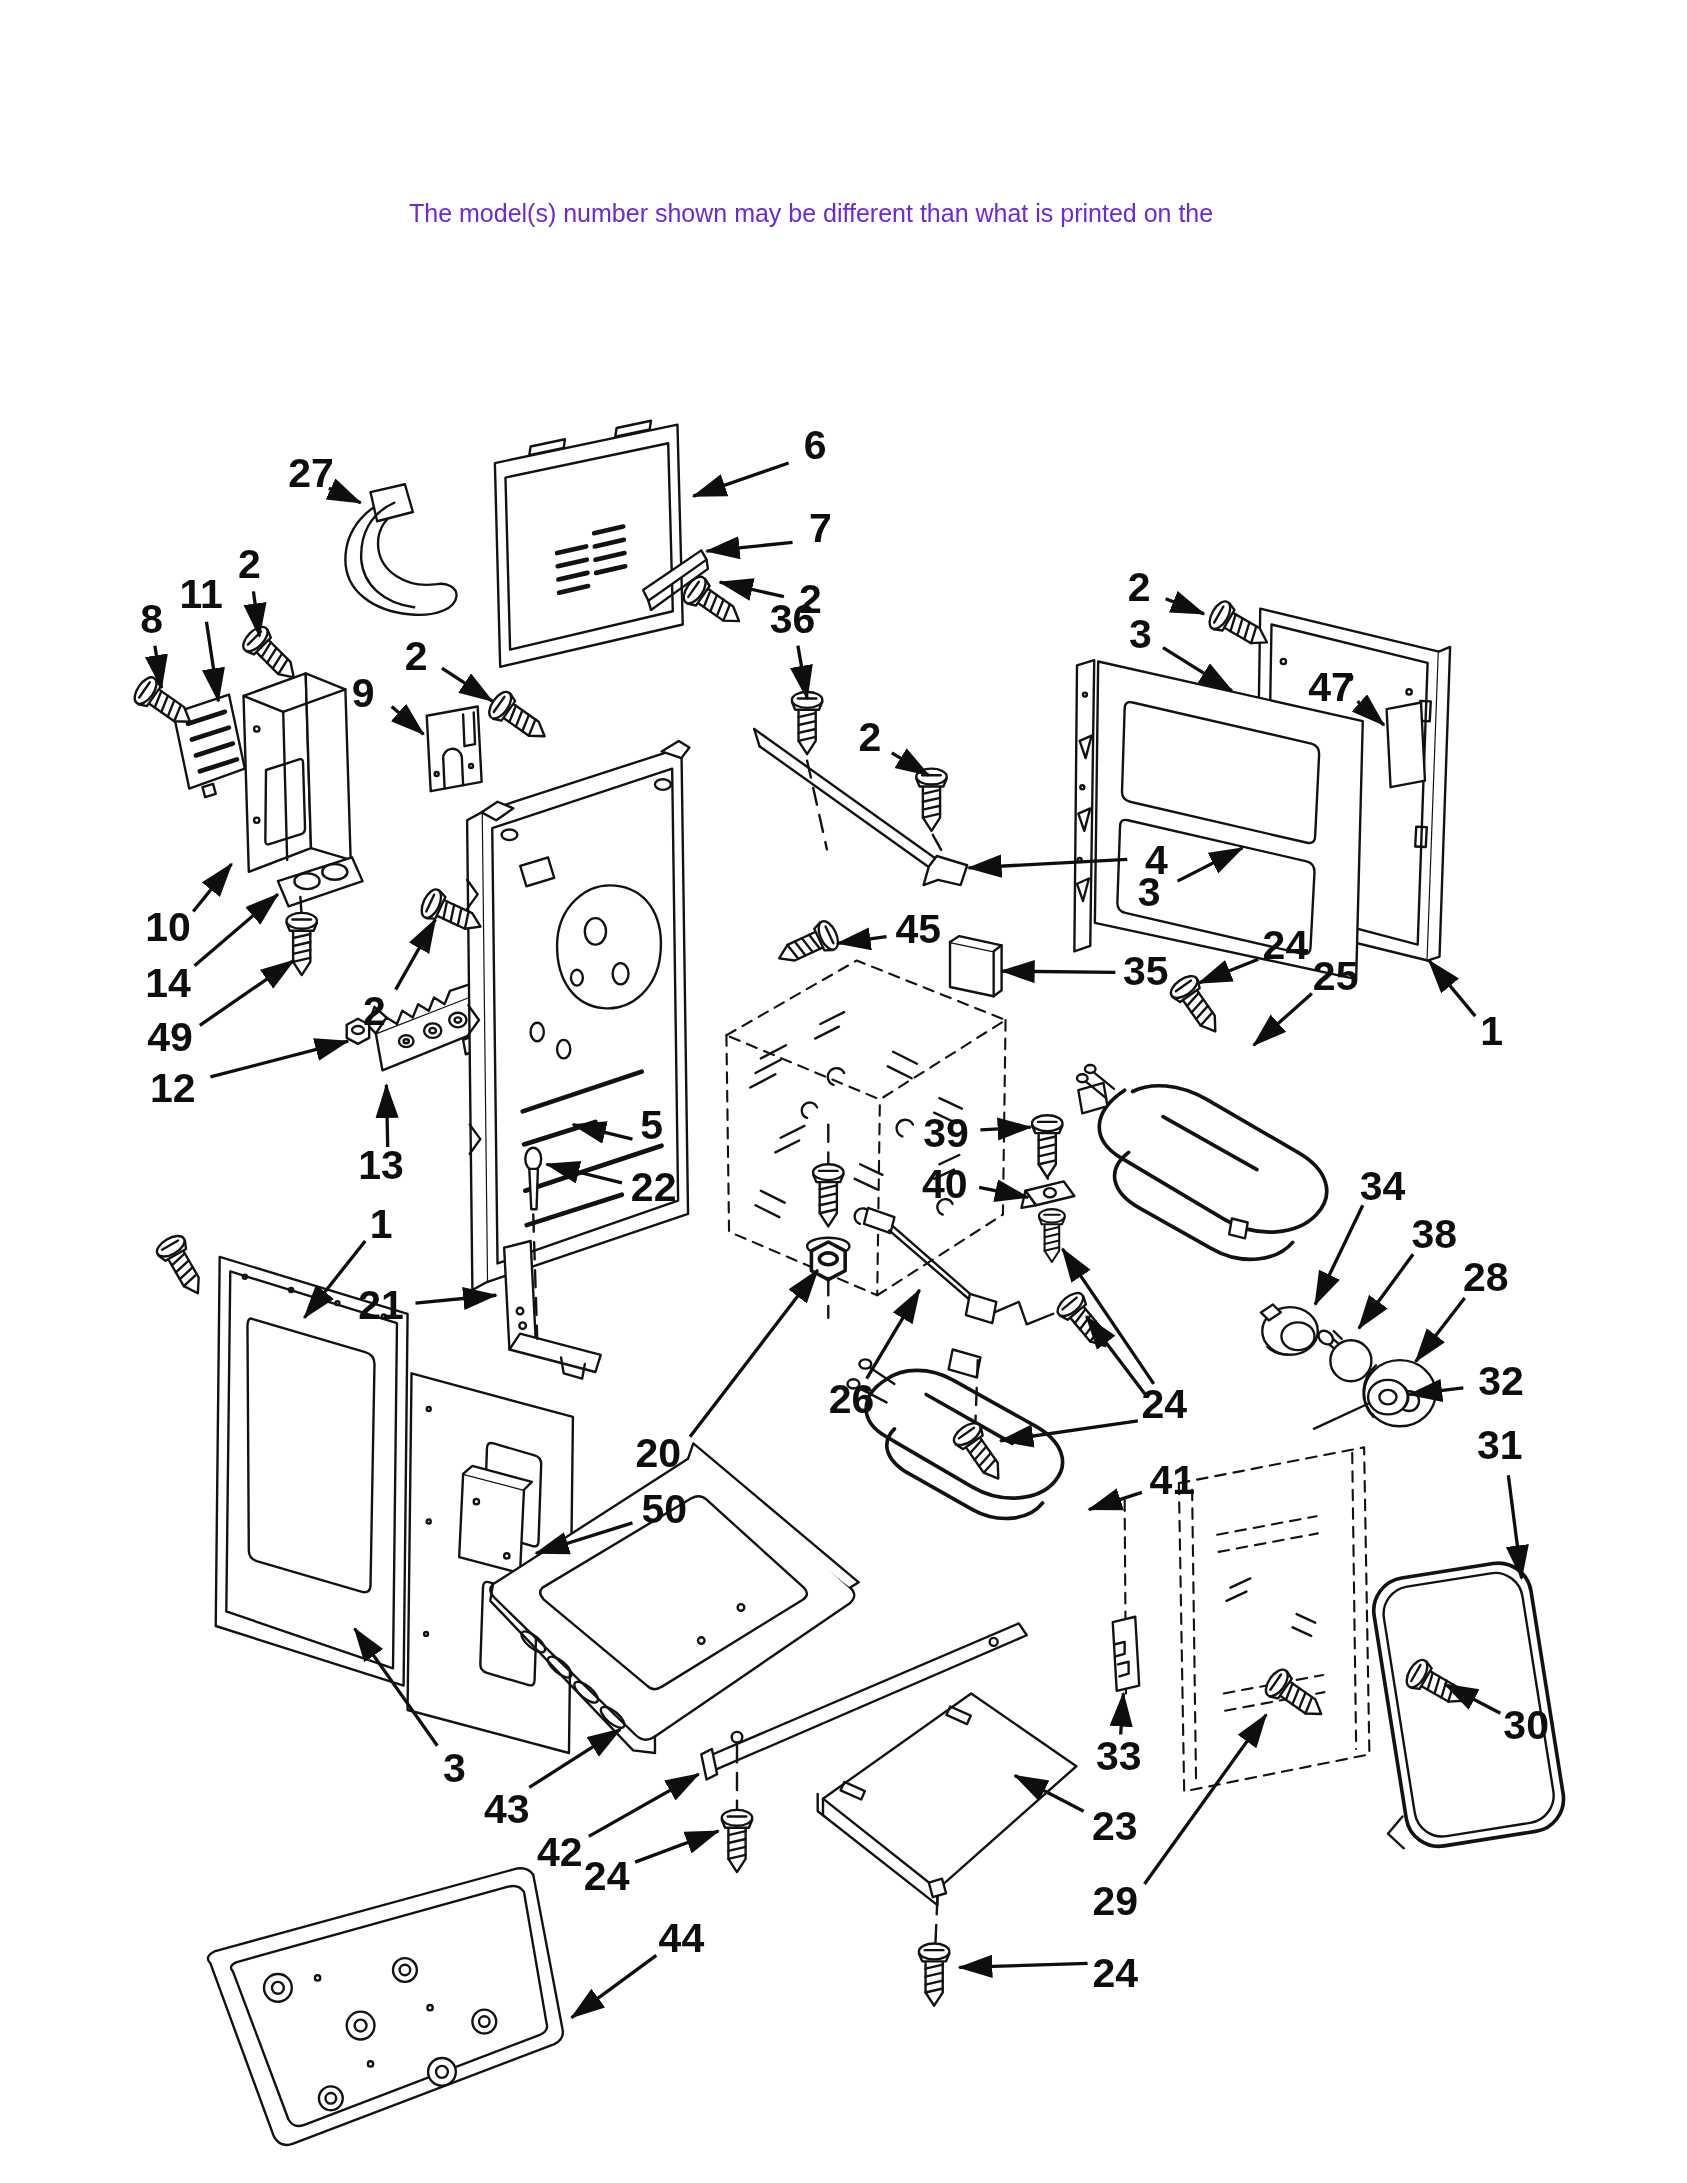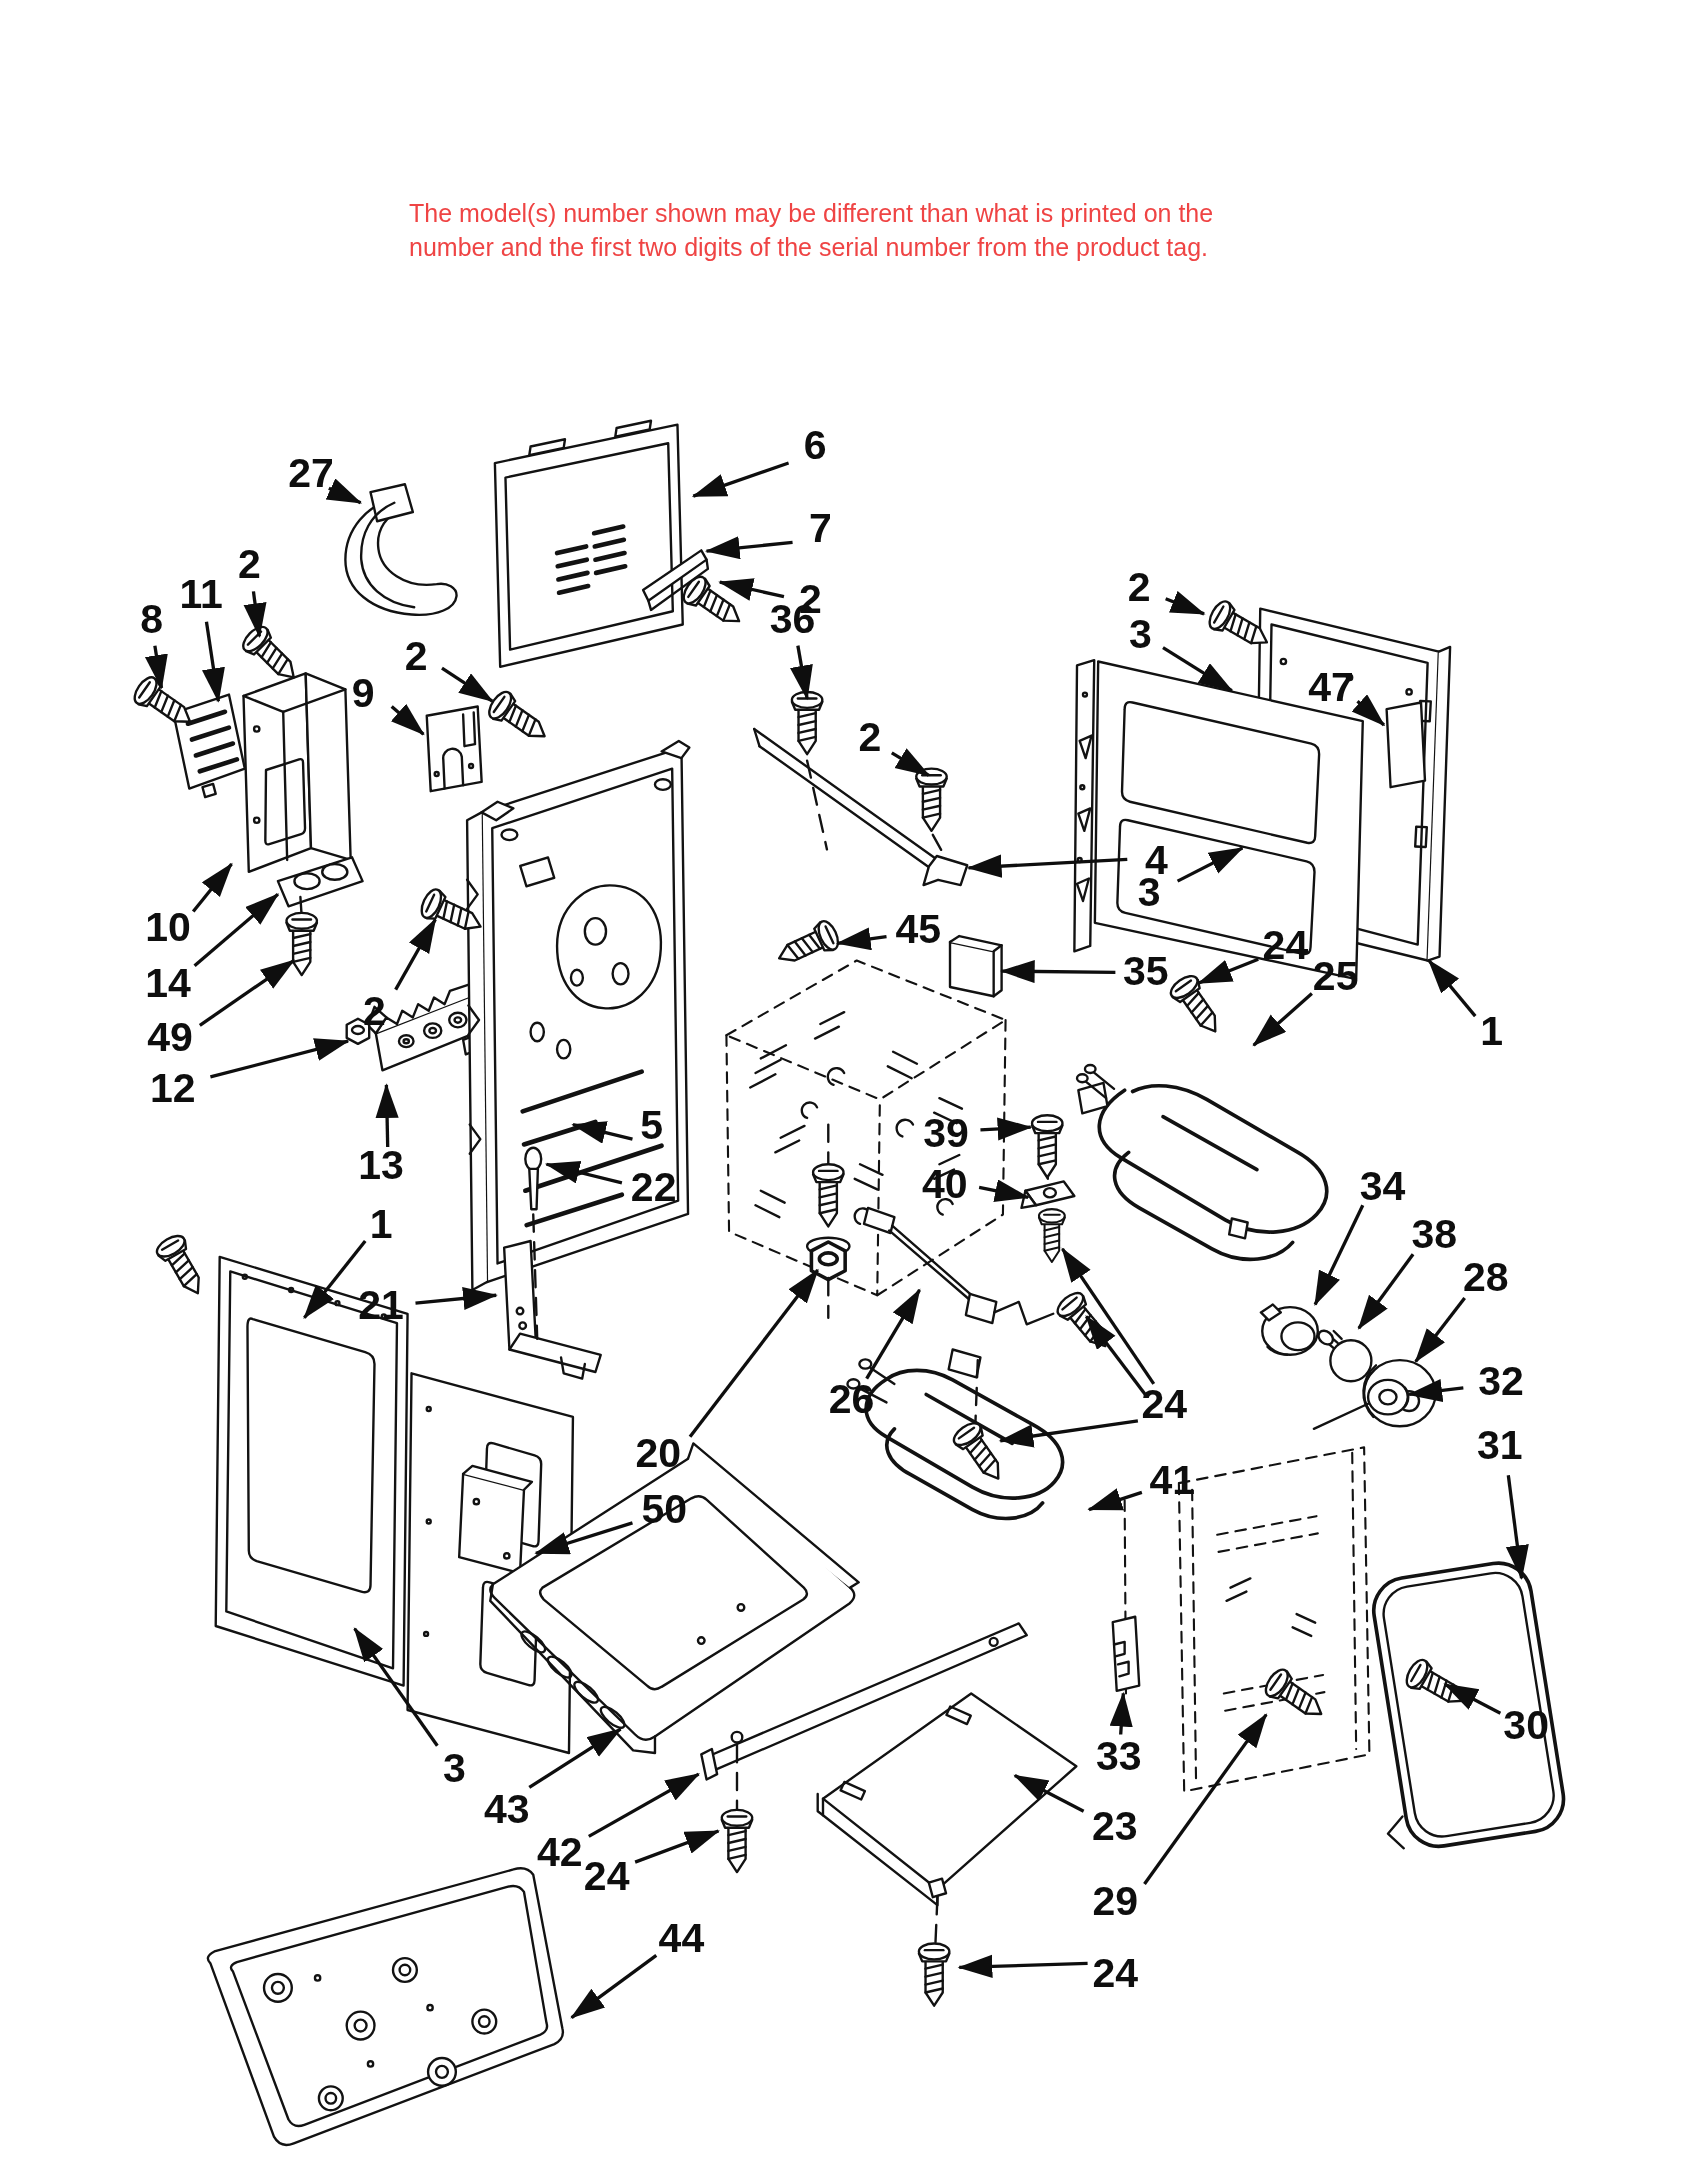--- a/index.html
+++ b/index.html
@@ -1,40 +1,39 @@
 <!DOCTYPE html>
 <html style="font-size:10.6px"><head>
 <meta charset="utf-8">
 <style>
   html,body{margin:0;padding:0;background:#e8e8e8;}
   .page{position:relative;width:1687px;height:2183px;background:#ffffff;overflow:hidden;
         font-family:"Liberation Sans",sans-serif;}
   .disclaimer{position:absolute;left:409px;top:196px;width:880px;
-              font-size:25px;line-height:34px;font-weight:400;color:#ef4444;letter-spacing:0;}
+              font-size:25px;line-height:34px;font-weight:400;color:#6d28d9;letter-spacing:0;}
   .disclaimer span{display:block;}
   #diagram{position:absolute;left:0;top:0;width:1687px;height:2183px;}
   
   #diagram .p{fill:#ffffff;stroke:#121212;stroke-width:3.6;stroke-linejoin:round;stroke-linecap:round}
   #diagram .o{fill:none;stroke:#121212;stroke-width:3.6;stroke-linejoin:round;stroke-linecap:round}
   #diagram .t7{stroke-width:7}
   #diagram .t5{stroke-width:5.5}
   #diagram .dsh{stroke-dasharray:26 16}
   #diagram .d2{stroke-dasharray:16 12;stroke-width:3.2}
   #diagram .num{font:700 62px "Liberation Sans",sans-serif;fill:#0e0e0e;stroke:none;
                 text-anchor:middle;dominant-baseline:central}
   #diagram .lead{stroke:#0e0e0e;stroke-width:5;fill:none}
 </style>
 </head>
 <body>
 
 <div class="page">
 
   <div class="disclaimer">
     <span>The model(s) number shown may be different than what is printed on the</span>
-    <span>number and the first two digits of the serial number from the product tag.</span>
   </div>
 
   <svg id="diagram" viewBox="0 0 2550 3300" xmlns="http://www.w3.org/2000/svg">
     <defs>
       <marker id="ah" markerWidth="11" markerHeight="8" refX="10" refY="3.5" orient="auto" markerUnits="strokeWidth">
         <path d="M0,0 L10.5,3.5 L0,7 Z" fill="#0e0e0e"></path>
       </marker>
       <g id="scr">
         <path class="p" d="M-13,14 L-13,62 L0,82 L13,62 L13,14 Z"></path>
         <line class="o" x1="-13" y1="26" x2="13" y2="20"></line>

